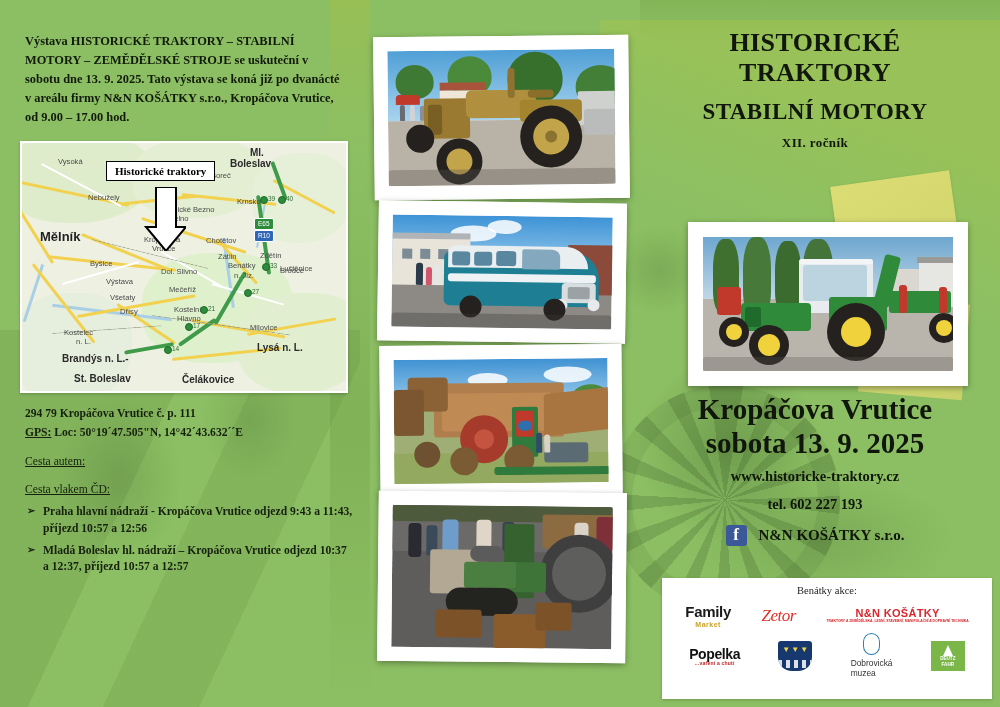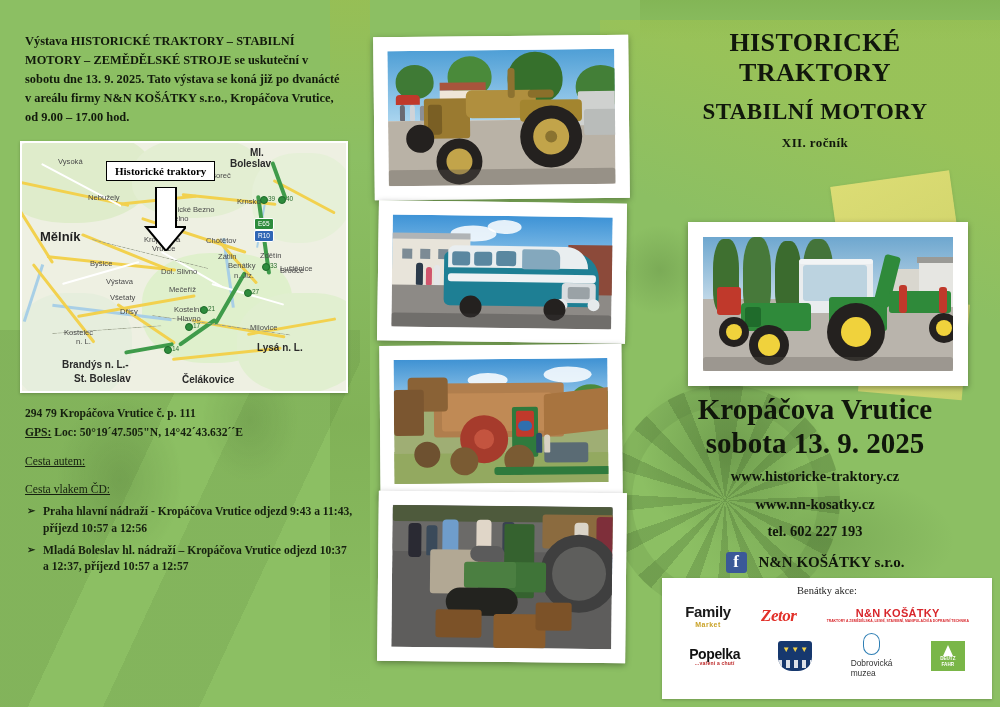--- a/index.html
+++ b/index.html
@@ -145,21 +145,21 @@
 
   .partners{
     position:absolute;left:662px;top:578px;width:330px;height:121px;background:#fff;
     box-shadow:0 1px 3px rgba(0,0,0,.2);
   }
   .ptitle{text-align:center;font-family:"Liberation Serif",serif;font-size:10.5px;color:#1c1c1c;padding-top:7px;}
   .prow{display:flex;align-items:center;justify-content:space-around;height:40px;padding:0 8px;}
   .logo{display:flex;flex-direction:column;align-items:center;justify-content:center;}
   .l-family{font-family:"Liberation Sans",sans-serif;font-weight:bold;font-size:15px;color:#1a1a1a;letter-spacing:-.3px;line-height:1;}
   .l-family small{display:block;font-size:7px;color:#c9a227;letter-spacing:.5px;margin-top:2px;}
-  .l-zetor{font-family:"Liberation Serif",serif;font-style:italic;font-weight:bold;font-size:17px;color:#e23029;letter-spacing:-.5px;}
+  .l-zetor{font-family:"Liberation Serif",serif;font-style:italic;font-weight:normal;font-size:17px;color:#e23029;letter-spacing:-.5px;}
   .l-nn{font-family:"Liberation Sans",sans-serif;font-weight:bold;font-size:11px;color:#d8262b;letter-spacing:.3px;line-height:1.05;}
   .l-nn small{display:block;font-size:3.4px;color:#d8262b;letter-spacing:0;margin-top:1px;}
   .l-popelka{font-family:"Liberation Sans",sans-serif;font-weight:bold;font-size:14px;color:#111;letter-spacing:-.4px;line-height:1;}
   .l-popelka small{display:block;font-size:5px;color:#b22;letter-spacing:.2px;}
   .crest{width:34px;height:30px;background:#16386e;border-radius:3px 3px 14px 14px;position:relative;overflow:hidden;}
   .crest:after{content:"";position:absolute;left:0;right:0;bottom:3px;height:8px;
     background:repeating-linear-gradient(90deg,#fff 0 4px,#16386e 4px 8px);opacity:.85;}
   .crest span{position:absolute;left:4px;top:4px;font-size:8px;color:#f3d34a;letter-spacing:1px;}
   .l-dobro{display:flex;align-items:center;gap:4px;}
   .dobro-mark{width:15px;height:20px;border:1.4px solid #2f7fb5;border-radius:50%/40%;}
@@ -226,21 +226,21 @@
       <div class="road green" style="left:152px;top:203px;width:50px;transform:rotate(170deg);"></div>
 
       <div class="road dash" style="left:70px;top:96px;width:120px;transform:rotate(14deg);"></div>
       <div class="road dash" style="left:130px;top:172px;width:140px;transform:rotate(8deg);"></div>
       <div class="road dash" style="left:30px;top:190px;width:110px;transform:rotate(-4deg);"></div>
 
       <div id="map-labels">
           <div class="mlabel big" style="left: 18px; top: 86px;">Mělník</div>
           <div class="mlabel mid" style="left: 228px; top: 4px;">Ml.</div>
           <div class="mlabel mid" style="left: 208px; top: 15px;">Boleslav</div>
-          <div class="mlabel mid" style="left: 40px; top: 216px;">Brandýs n. L.-</div>
+          <div class="mlabel mid" style="left: 40px; top: 210px;">Brandýs n. L.-</div>
           <div class="mlabel mid" style="left: 52px; top: 230px;">St. Boleslav</div>
           <div class="mlabel mid" style="left: 160px; top: 231px;">Čelákovice</div>
           <div class="mlabel mid" style="left: 235px; top: 199px;">Lysá n. L.</div>
           <div class="mlabel sm" style="left: 36px; top: 14px;">Vysoká</div>
           <div class="mlabel sm" style="left: 66px; top: 50px;">Nebužely</div>
           <div class="mlabel sm" style="left: 139px; top: 62px;">Mělnické</div>
           <div class="mlabel sm" style="left: 145px; top: 71px;">Vtelno</div>
           <div class="mlabel sm" style="left: 122px; top: 92px;">Kropáčova</div>
           <div class="mlabel sm" style="left: 130px; top: 101px;">Vrutice</div>
           <div class="mlabel sm" style="left: 68px; top: 116px;">Byšice</div>
@@ -472,21 +472,20 @@
     <div class="tline t1">HISTORICKÉ</div>
     <div class="tline t1">TRAKTORY</div>
     <div class="tline t2">STABILNÍ MOTORY</div>
     <div class="tline tsub">XII. ročník</div>
   </div>
 
   <div class="evt">
     <div class="e1">Kropáčova Vrutice</div>
     <div class="e2">sobota 13. 9. 2025</div>
     <div class="web">www.historicke-traktory.cz</div>
-    <div class="web">www.nn-kosatky.cz</div>
     <div class="web">tel. 602 227 193</div>
     <div class="fbrow">
       <div class="fbicon">f</div>
       <div class="fbtext">N&amp;N KOŠÁTKY s.r.o.</div>
     </div>
   </div>
 
   <div class="partners">
     <div class="ptitle">Benátky akce:</div>
     <div class="prow">

